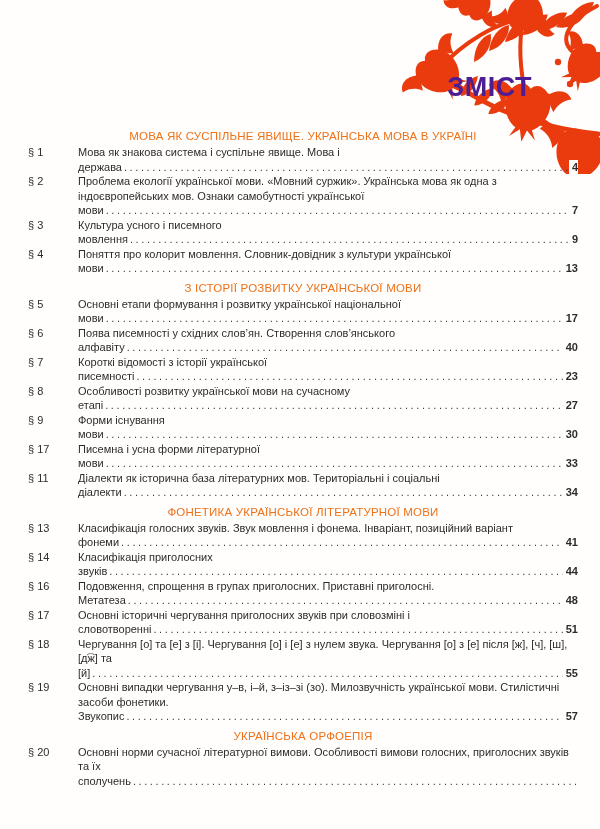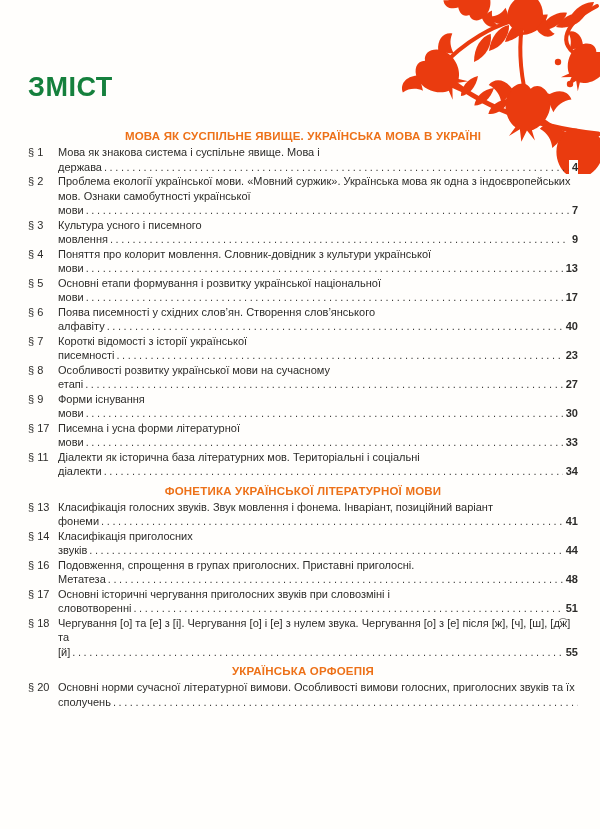--- a/index.html
+++ b/index.html
@@ -13,50 +13,51 @@
   }
   .ornament{
     position:absolute;top:0;right:0;
     pointer-events:none;
   }
   .toc{
     position:relative;
     padding:0 22px 0 28px;
   }
   .page-title{
-    text-align:left;
+    text-align:right;
     font-size:27px;
     font-weight:700;
     letter-spacing:.5px;
-    color:#15803d;
+    color:#4c1d95;
     margin:0 46px 26px 0;
     padding-top:72px;
   }
   .section-heading{
     text-align:center;
     color:#ed7118;
-    font-weight:700;
+    font-weight:400;
     font-size:11.5px;
     line-height:14px;
     margin:5px 0 2px;
     letter-spacing:.2px;
   }
   .entry{
     display:flex;
     font-size:11px;
     line-height:14.5px;
   }
   .num{
     flex:0 0 30px;
     white-space:nowrap;
   }
   .entry-body{
     flex:1;
     position:relative;
     overflow:hidden;
+    margin-left:20px;
   }
   .txt::after{
     content:"..................................................................................................................................................................................................................................................";
     letter-spacing:2.6px;
     margin-left:2px;
     color:#3d3c3a;
   }
   .pg{
     position:absolute;
     right:0;bottom:0;
@@ -118,20 +119,21 @@
         <div class="entry-body"><span class="txt">Проблема екології української мови. «Мовний суржик». Українська мова як одна з індоєвропейських мов. Ознаки самобутності української мови</span><span class="pg">7</span></div>
       </div>
       <div class="entry">
         <span class="num">§ 3</span>
         <div class="entry-body"><span class="txt">Культура усного і писемного мовлення</span><span class="pg">9</span></div>
       </div>
       <div class="entry">
         <span class="num">§ 4</span>
         <div class="entry-body"><span class="txt">Поняття про колорит мовлення. Словник-довідник з культури української мови</span><span class="pg">13</span></div>
       </div>
+      <div class="section-heading">З ІСТОРІЇ РОЗВИТКУ УКРАЇНСЬКОЇ МОВИ</div>
       <div class="entry">
         <span class="num">§ 5</span>
         <div class="entry-body"><span class="txt">Основні етапи формування і розвитку української національної мови</span><span class="pg">17</span></div>
       </div>
       <div class="entry">
         <span class="num">§ 6</span>
         <div class="entry-body"><span class="txt">Поява писемності у східних слов’ян. Створення слов’янського алфавіту</span><span class="pg">40</span></div>
       </div>
       <div class="entry">
         <span class="num">§ 7</span>
@@ -167,19 +169,23 @@
         <div class="entry-body"><span class="txt">Подовження, спрощення в групах приголосних. Приставні приголосні. Метатеза</span><span class="pg">48</span></div>
       </div>
       <div class="entry">
         <span class="num">§ 17</span>
         <div class="entry-body"><span class="txt">Основні історичні чергування приголосних звуків при словозміні і словотворенні</span><span class="pg">51</span></div>
       </div>
       <div class="entry">
         <span class="num">§ 18</span>
         <div class="entry-body"><span class="txt">Чергування [о] та [е] з [і]. Чергування [о] і [е] з нулем звука. Чергування [о] з [е] після [ж], [ч], [ш], [д͡ж] та [й]</span><span class="pg">55</span></div>
       </div>
+      <div class="entry">
+        <span class="num">§ 19</span>
+        <div class="entry-body"><span class="txt">Основні випадки чергування у–в, і–й, з–із–зі (зо). Милозвучність української мови. Стилістичні засоби фонетики. Звукопис</span><span class="pg">57</span></div>
+      </div>
       <div class="section-heading">УКРАЇНСЬКА ОРФОЕПІЯ</div>
       <div class="entry">
         <span class="num">§ 20</span>
         <div class="entry-body"><span class="txt">Основні норми сучасної літературної вимови. Особливості вимови голосних, приголосних звуків та їх сполучень</span></div>
       </div>
     </div>
 </div>
 
 </body></html>

